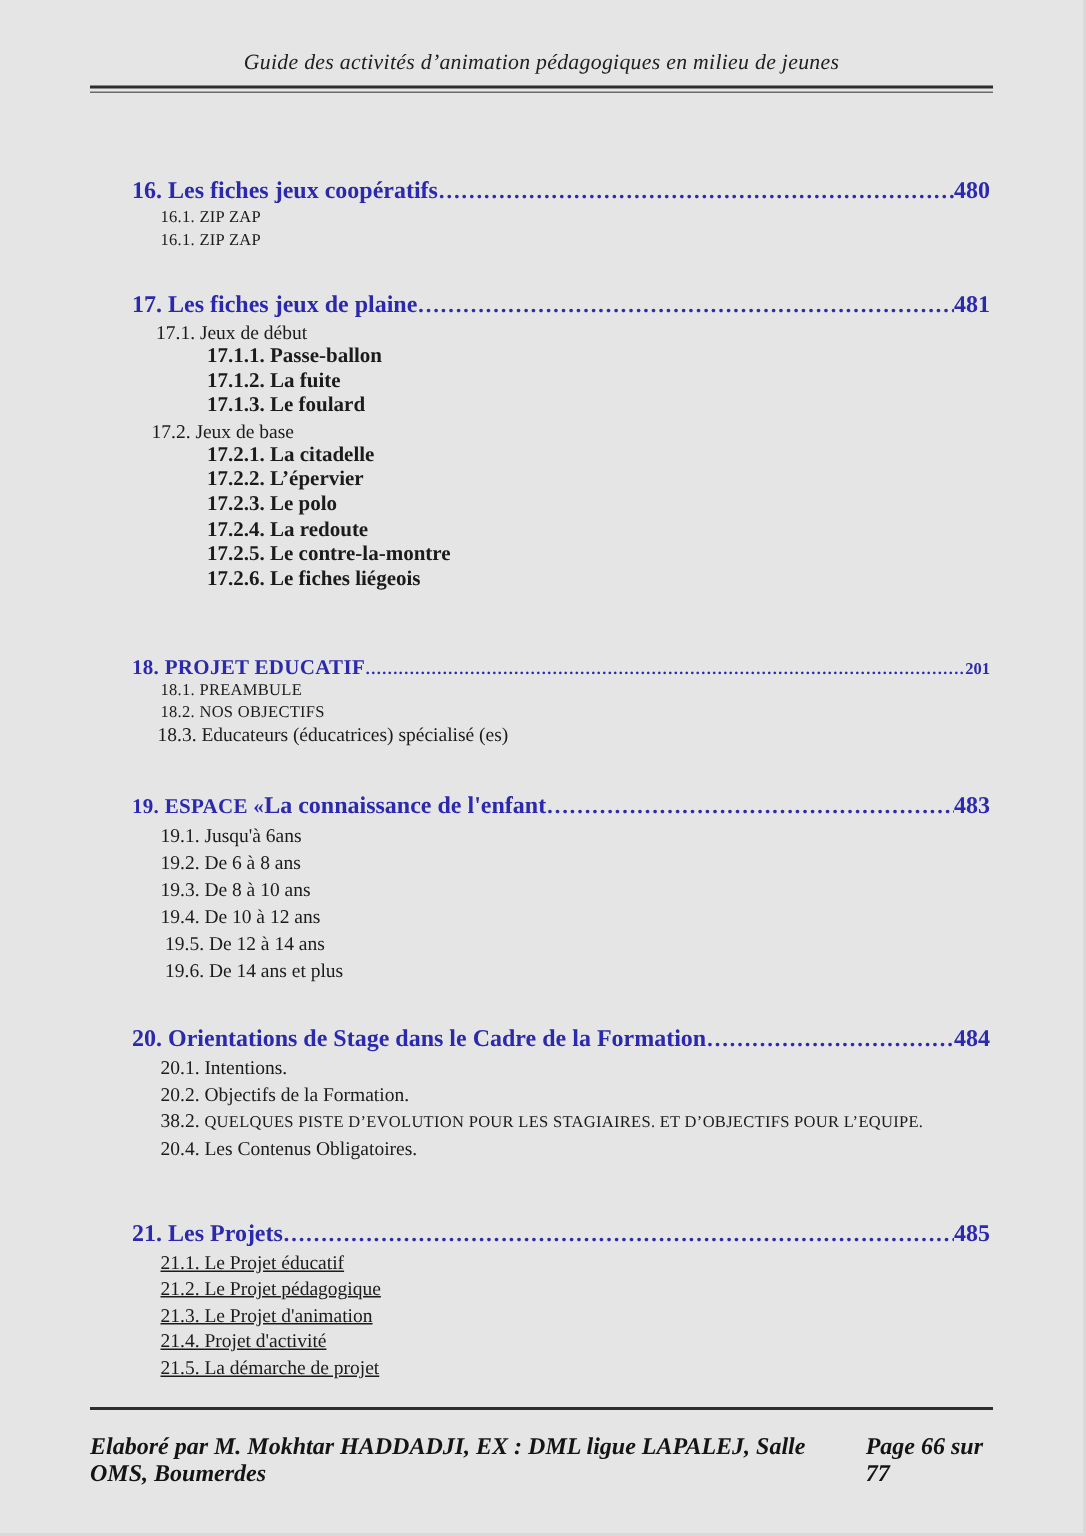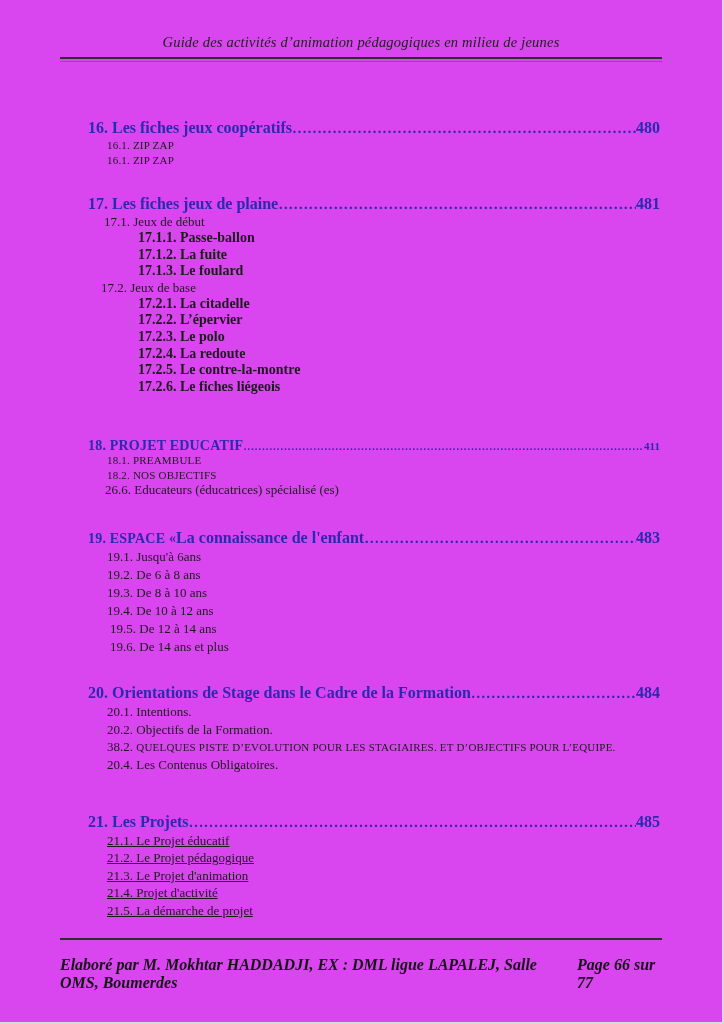--- a/index.html
+++ b/index.html
@@ -1,19 +1,19 @@
 <!DOCTYPE html>
 <html><head>
 <meta charset="utf-8">
 <style>
   html,body{margin:0;padding:0;background:#ffffff;}
   .page{
     position:relative;
     width:724px;height:1024px;
-    background:#d946ef;
+    background:#e5e5e5;
     box-sizing:border-box;
     display:flex;flex-direction:column;
     font-family:"Liberation Serif","DejaVu Serif",serif;
     color:#1b1b1b;
     border-right:2px solid #d9d9d9;
     border-bottom:2px solid #d9d9d9;
     overflow:hidden;
   }
   
   .header{margin:33px 60px 0 60px;}
@@ -100,25 +100,25 @@
       <div class="item-bold">17.2.3. Le polo</div>
       <div class="item-bold">17.2.4. La redoute</div>
       <div class="item-bold">17.2.5. Le contre-la-montre</div>
       <div class="item-bold">17.2.6. Le fiches liégeois</div>
     </div>
 
     <div class="sec-18">
       <div class="toc-heading">
         <span class="h-small">18. PROJET EDUCATIF</span>
         <span class="leader small">……………………………………………………………………………………………………………………………………………………………………………………………………………………………………………………</span>
-        <span class="pageno-small">411</span>
+        <span class="pageno-small">201</span>
       </div>
       <div class="item-sm">18.1. PREAMBULE</div>
       <div class="item-sm">18.2. NOS OBJECTIFS</div>
-      <div class="item" style="line-height:16px;margin-left:17px;">26.6. Educateurs (éducatrices) spécialisé (es)</div>
+      <div class="item" style="line-height:16px;margin-left:17px;">18.3. Educateurs (éducatrices) spécialisé (es)</div>
     </div>
 
     <div class="sec-19">
       <div class="toc-heading">
         <span class="h-small">19. ESPACE « </span>
         <span class="h-big">La connaissance de l'enfant</span>
         <span class="leader big">……………………………………………………………………………………………………………………………………………………………………………………………………………………………………………………</span>
         <span class="pageno-big">483</span>
       </div>
       <div class="item">19.1. Jusqu'à 6ans</div>

